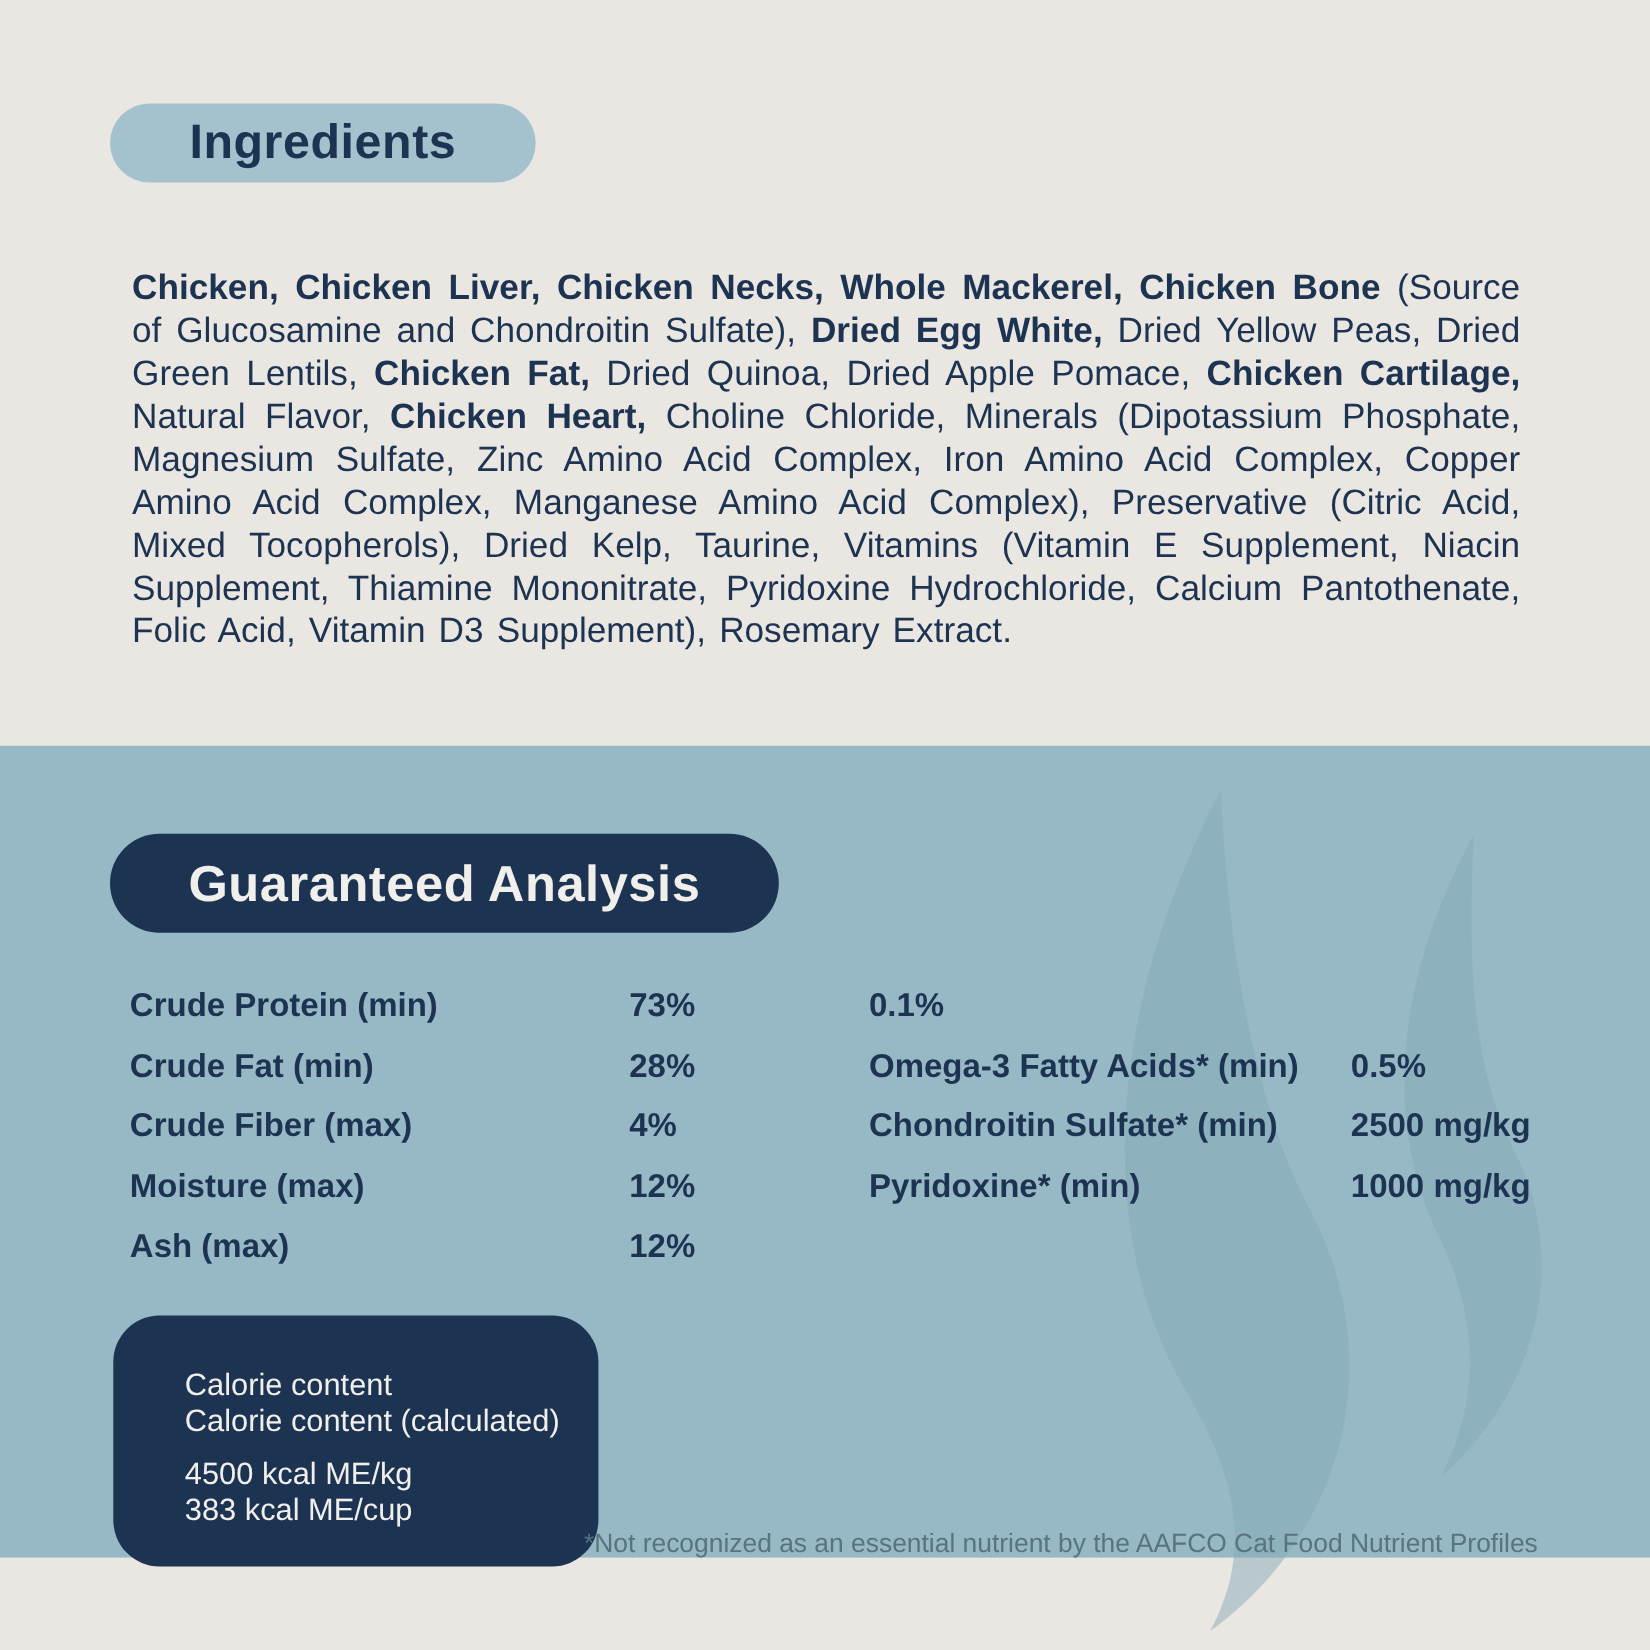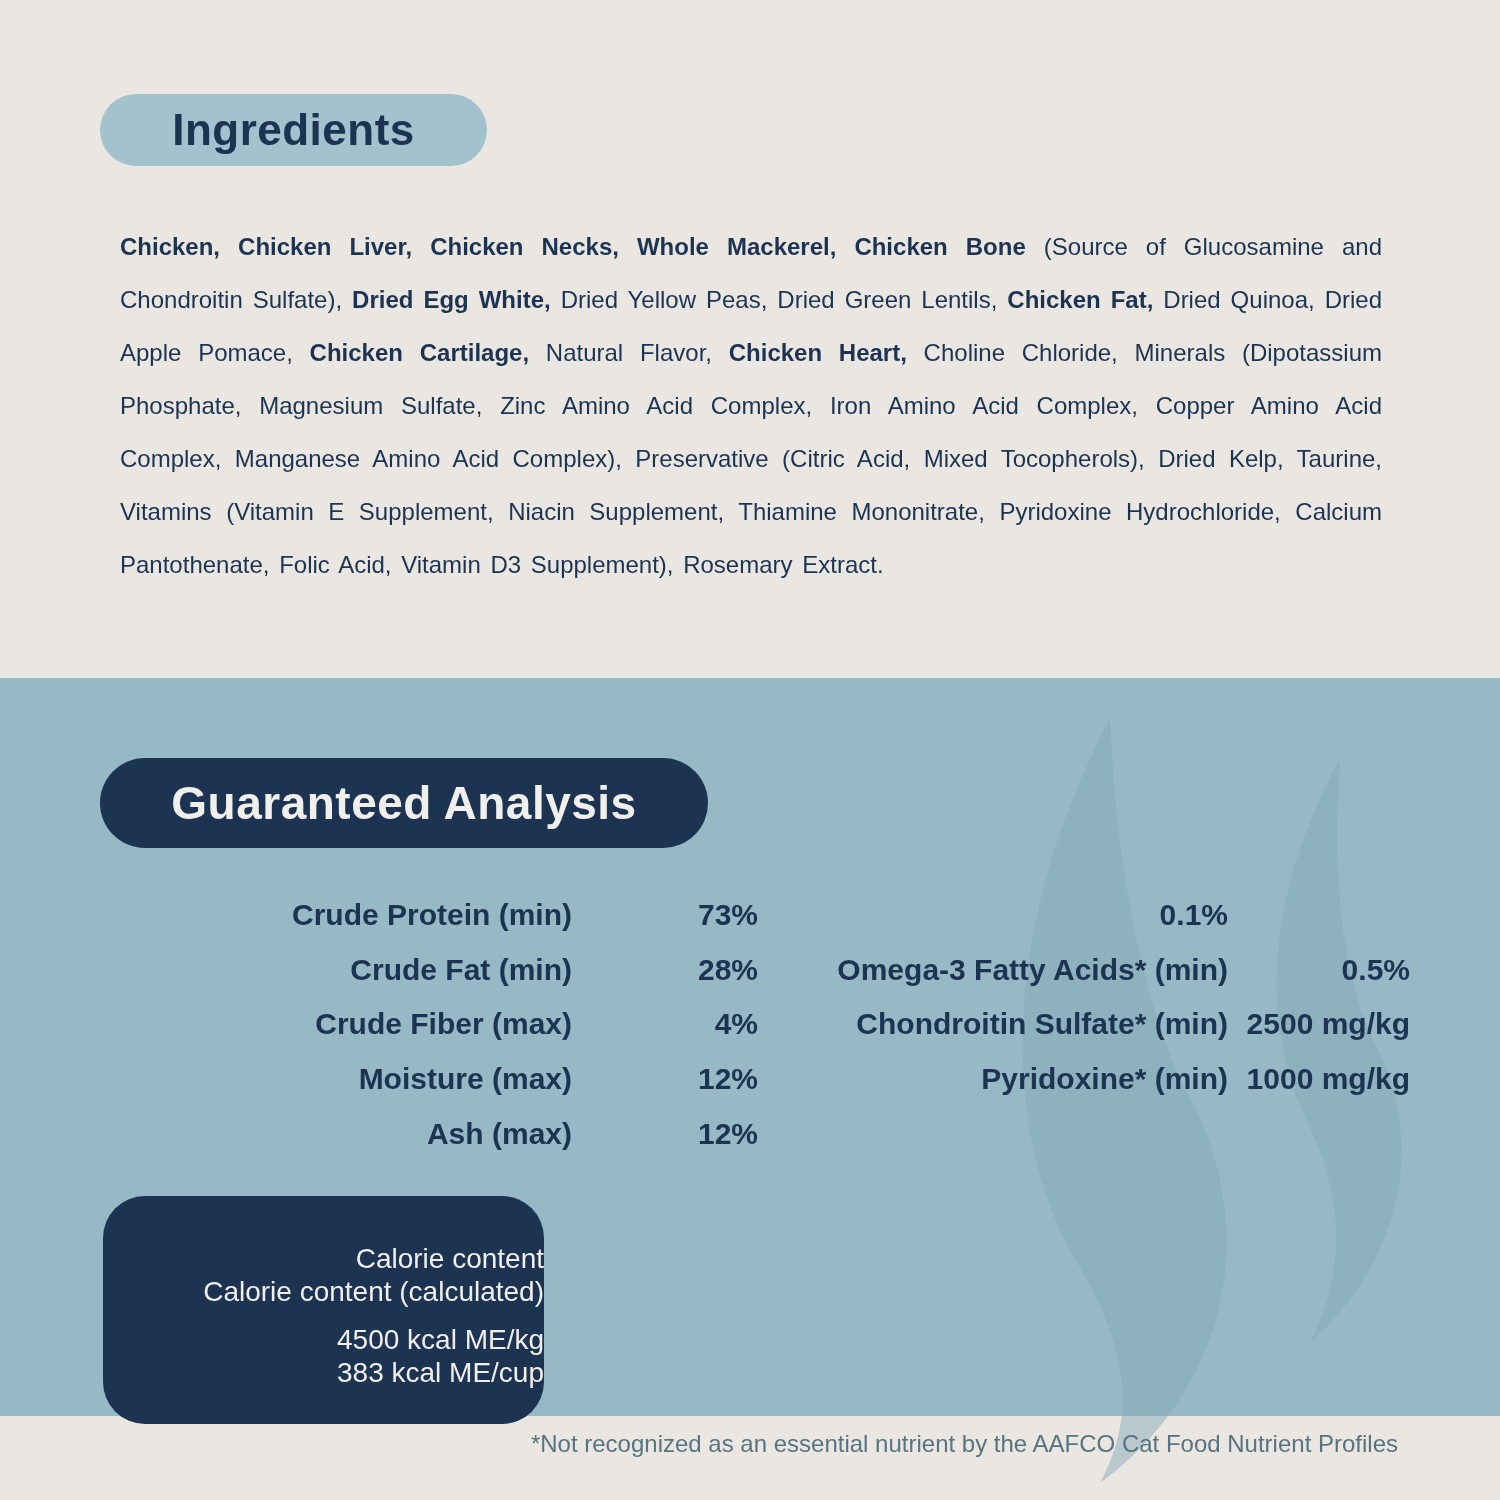--- a/index.html
+++ b/index.html
@@ -19,29 +19,29 @@
   .top-section{position:absolute;left:0;top:0;width:1500px;height:678px;background:var(--cream);}
   .ingredients-pill{
     position:absolute;left:100px;top:94px;width:387px;height:72px;
     background:var(--pill-blue);border-radius:47px;
     display:flex;align-items:center;justify-content:center;
   }
   .ingredients-pill .pill-title{
     color:var(--navy);font-size:44px;font-weight:700;letter-spacing:.5px;
   }
   .ingredients-paragraph{
-    position:absolute;left:120px;top:220px;width:1262px;
-    color:var(--navy);font-size:24px;line-height:53px;
+    position:absolute;left:120px;top:242px;width:1262px;
+    color:var(--navy);font-size:32px;line-height:39px;
     text-align:justify;text-justify:inter-word;word-spacing:3px;
   }
   .ingredients-paragraph .seg{font-weight:400;}
   .ingredients-paragraph .seg.bold{font-weight:700;}
 
   
-  .bottom-section{position:absolute;left:0;top:678px;width:1500px;height:738px;background:var(--blue);text-align:right;}
+  .bottom-section{position:absolute;left:0;top:678px;width:1500px;height:738px;background:var(--blue);}
   .watermark{position:absolute;left:940px;top:10px;width:470px;height:800px;opacity:.5;pointer-events:none;}
   .ga-pill{
     position:absolute;left:100px;top:80px;width:608px;height:90px;
     background:var(--navy);border-radius:45px;
     display:flex;align-items:center;justify-content:center;
   }
   .ga-pill .pill-title{color:var(--light);font-size:46px;font-weight:700;letter-spacing:.5px;}
 
   .analysis-col{position:absolute;top:210px;display:flex;flex-direction:column;}
   .analysis-col.left{left:118px;width:640px;}
@@ -56,21 +56,21 @@
   .calorie-box{
     position:absolute;left:103px;top:518px;width:441px;height:228px;
     background:var(--navy);border-radius:42px;
     padding:46px 0 0 65px;color:var(--light);
   }
   .calorie-box .cal-line{font-size:28px;line-height:33px;font-weight:400;}
   .calorie-box .cal-gap{height:15px;}
 
   .footnote{
     position:absolute;right:102px;top:712px;
-    color:var(--footnote);font-size:24px;font-weight:400;white-space:nowrap;margin-top:40px;
+    color:var(--footnote);font-size:24px;font-weight:400;white-space:nowrap;
   }
 </style>
 </head>
 <body>
 
 <div class="page">
 
   <div class="top-section">
     <div class="ingredients-pill">
       <span class="pill-title">Ingredients</span>

